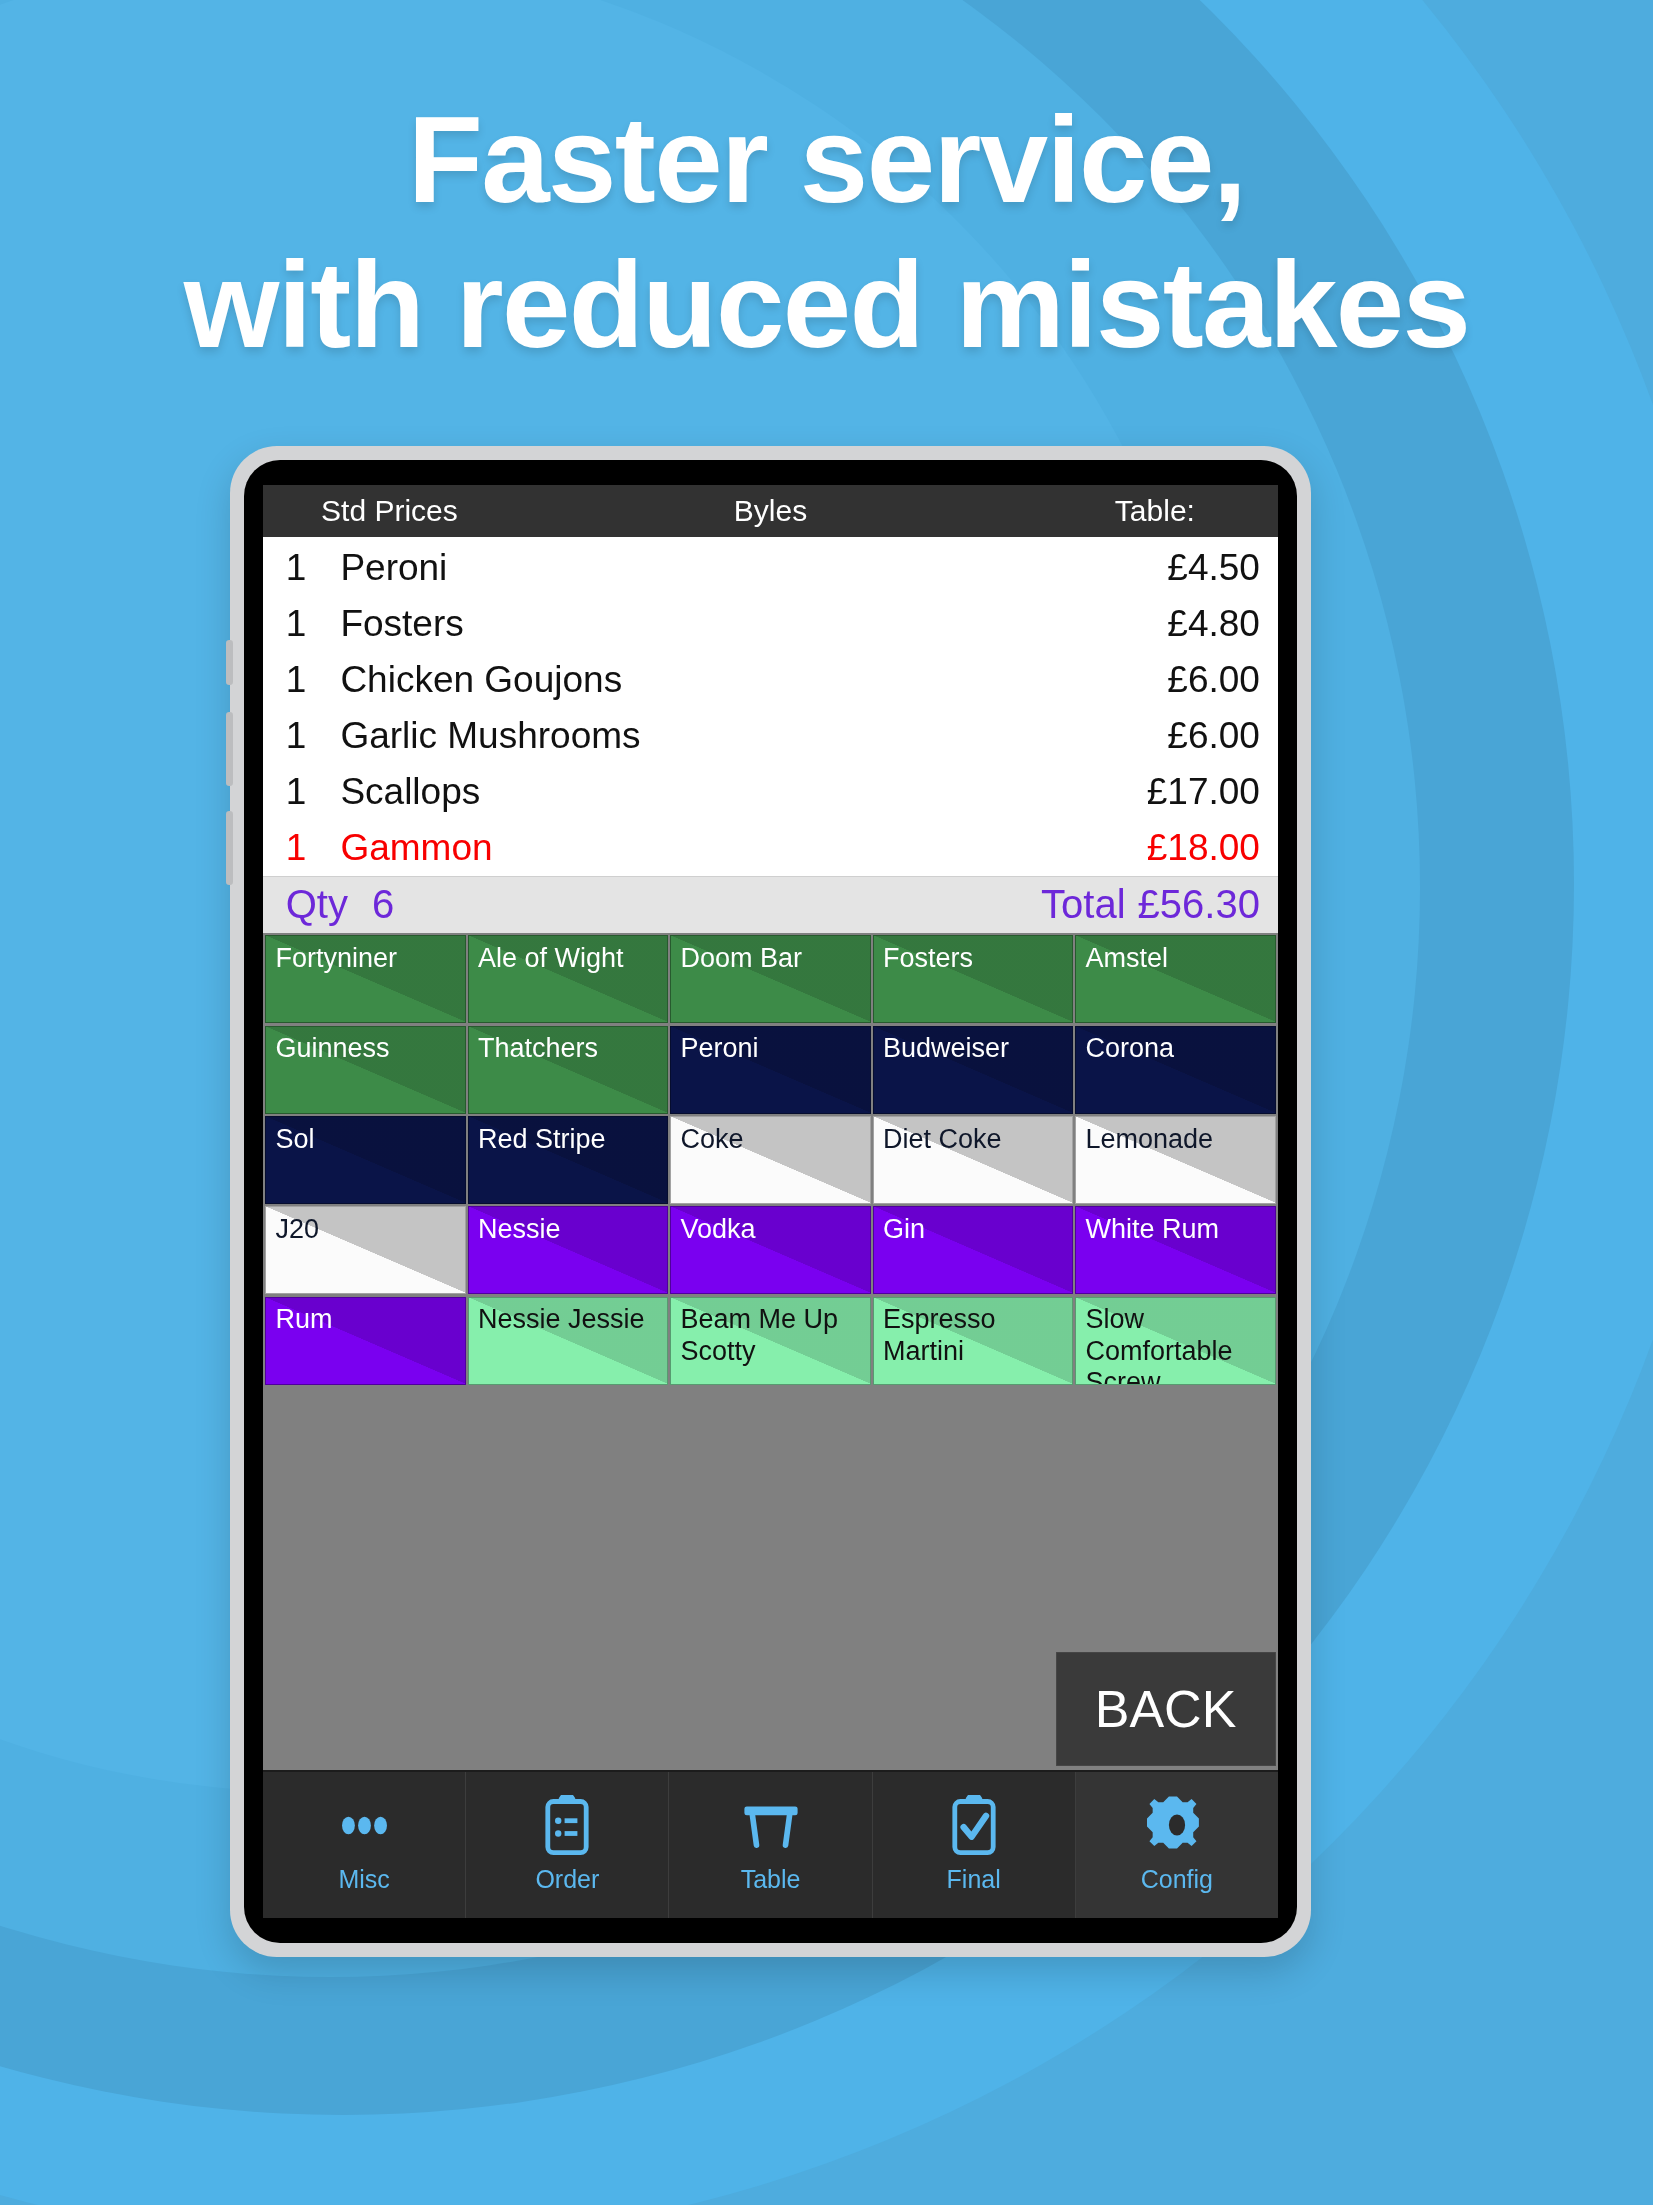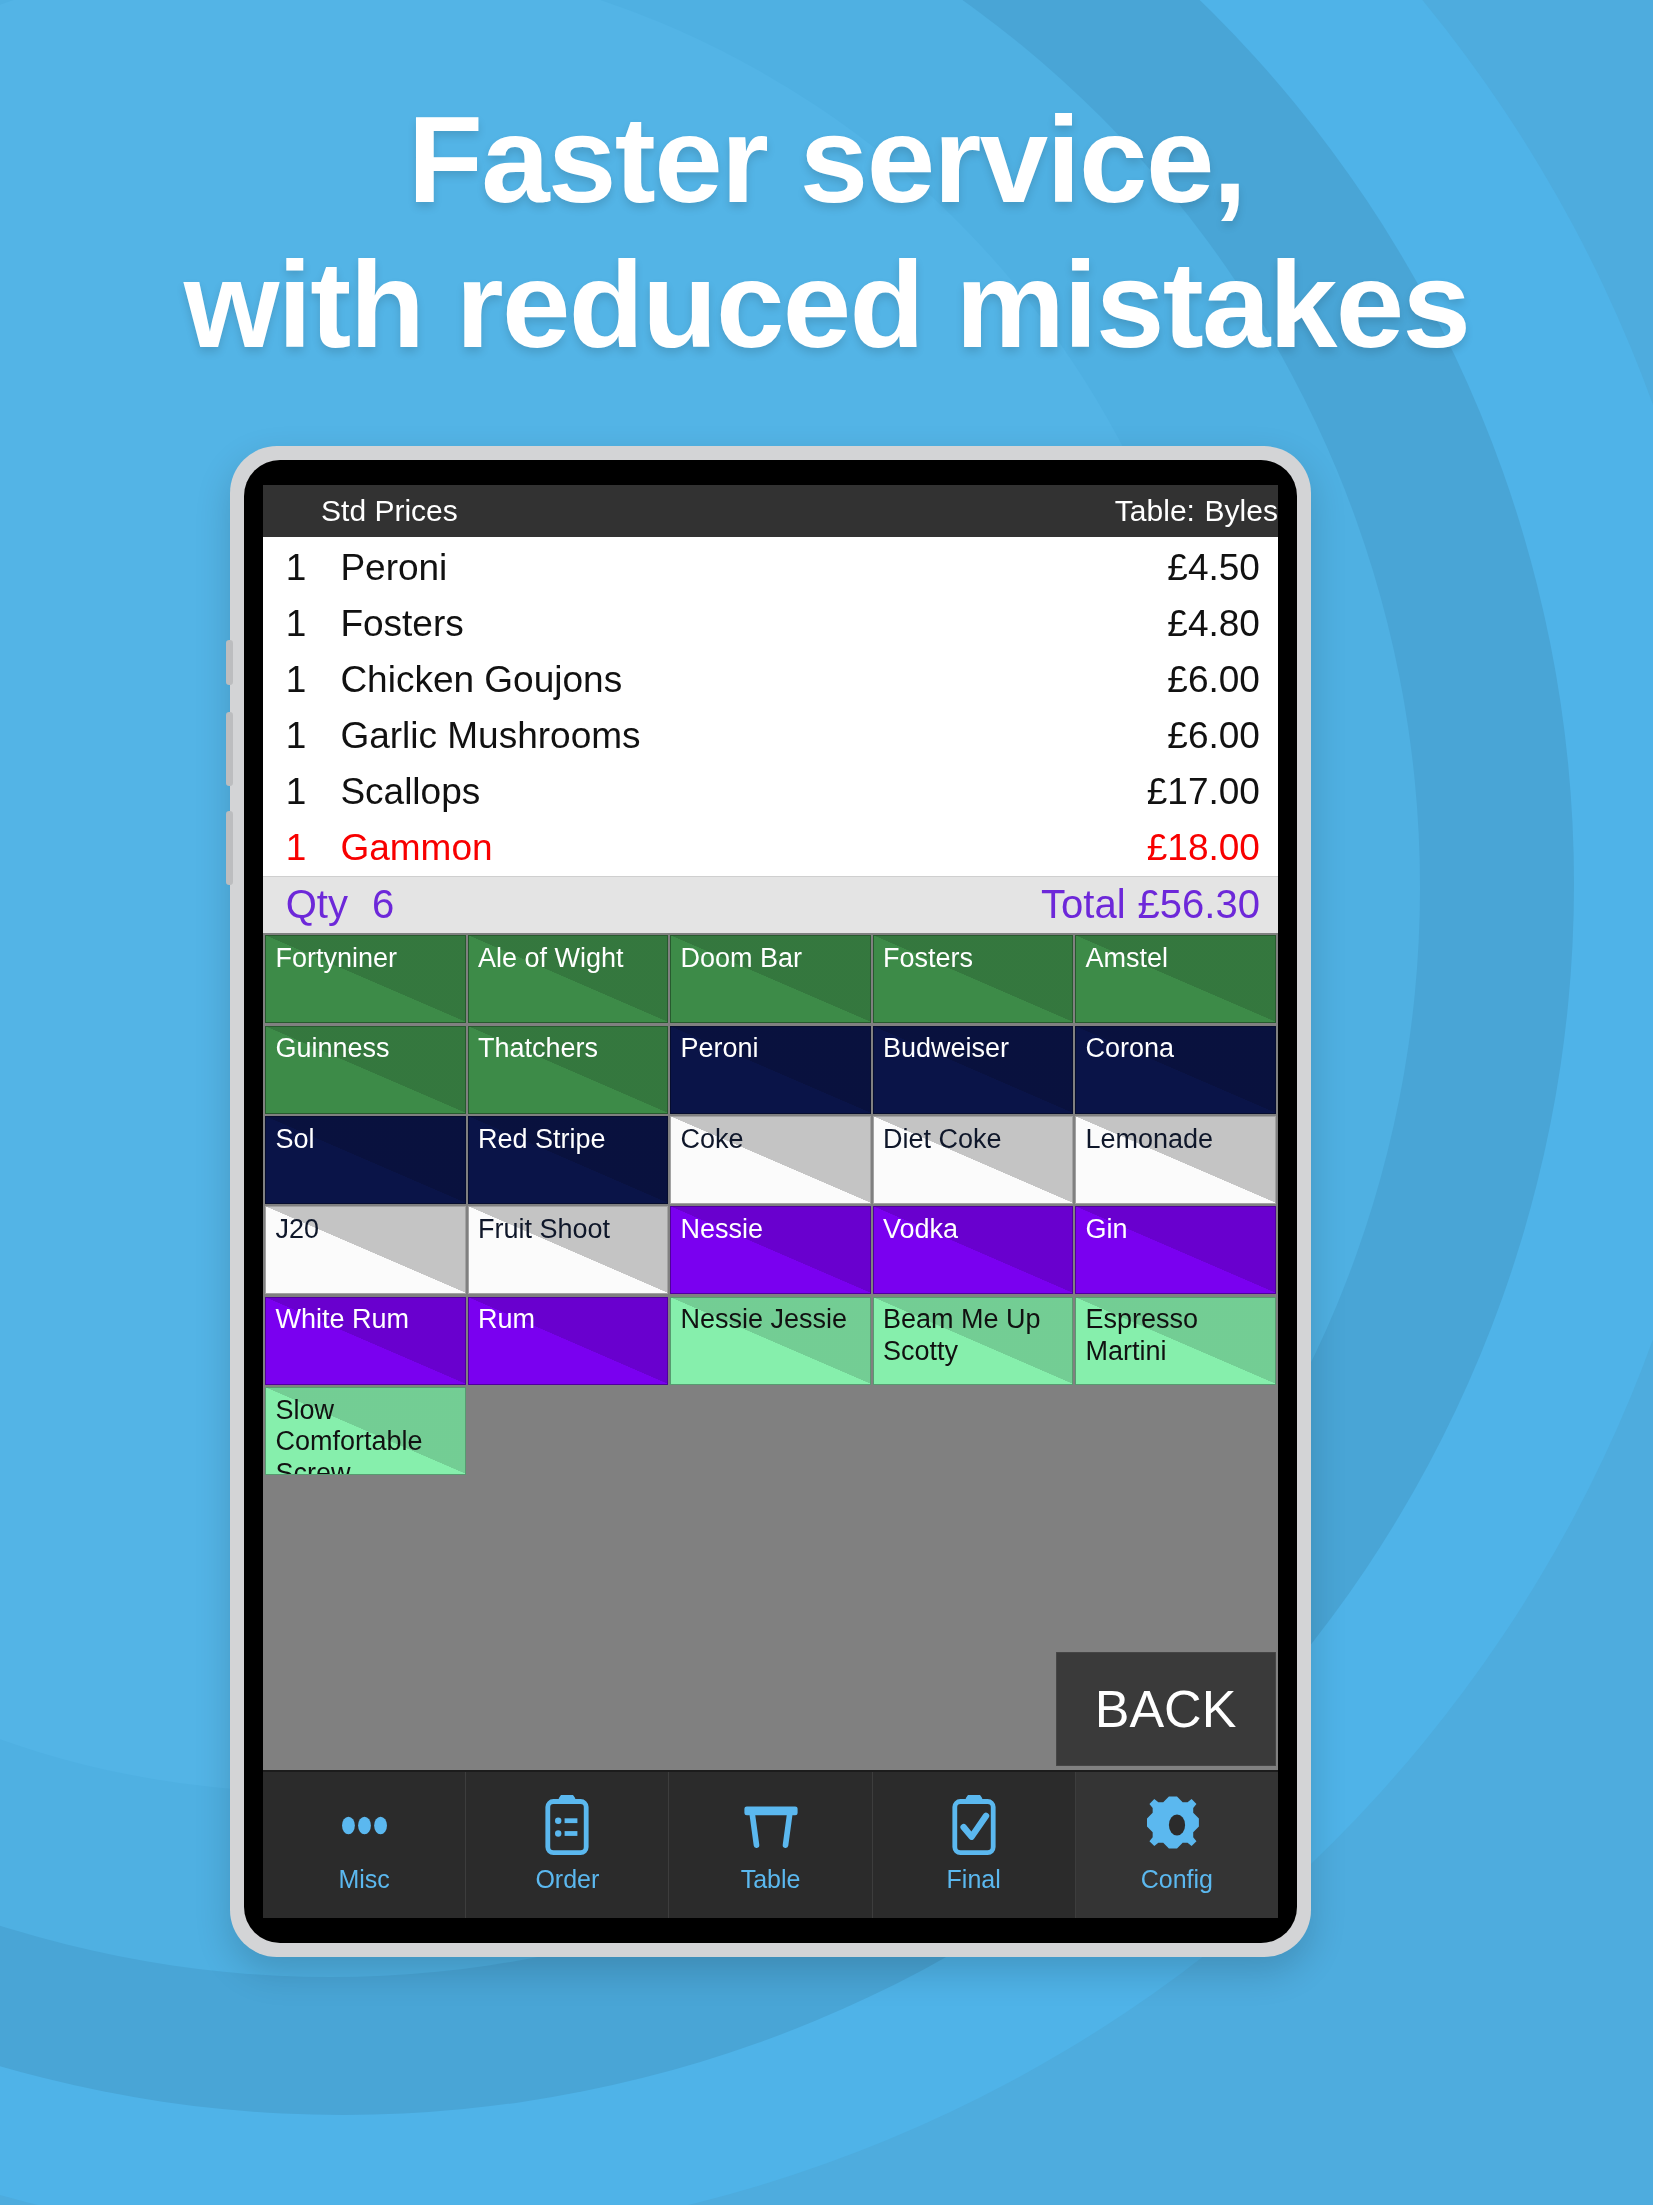--- a/index.html
+++ b/index.html
@@ -96,21 +96,21 @@
     background:#323232;
     color:#ffffff;
     height:52px;
     display:flex;
     align-items:center;
     font-size:30px;
     flex:0 0 auto;
     position:relative;
   }
   .pos-header .h-left  { position:absolute; left:58px; }
-  .pos-header .h-mid   { position:absolute; left:0; right:0; text-align:right; }
+  .pos-header .h-mid   { position:absolute; left:0; right:0; text-align:center; }
   .pos-header .h-right { position:absolute; right:83px; }
 
   
   .order-list {
     background:#ffffff;
     flex:0 0 auto;
     padding-top:3.2px;
   }
   .order-row {
     display:flex;
@@ -314,21 +314,20 @@
             <div class="pbtn c-green"><span class="plabel">Thatchers</span></div>
             <div class="pbtn c-navy"><span class="plabel">Peroni</span></div>
             <div class="pbtn c-navy"><span class="plabel">Budweiser</span></div>
             <div class="pbtn c-navy"><span class="plabel">Corona</span></div>
             <div class="pbtn c-navy"><span class="plabel">Sol</span></div>
             <div class="pbtn c-navy"><span class="plabel">Red Stripe</span></div>
             <div class="pbtn c-white"><span class="plabel">Coke</span></div>
             <div class="pbtn c-white"><span class="plabel">Diet Coke</span></div>
             <div class="pbtn c-white"><span class="plabel">Lemonade</span></div>
             <div class="pbtn c-white"><span class="plabel">J20</span></div>
-            <div class="pbtn c-white"><span class="plabel">Fruit Shoot</span></div>
             <div class="pbtn c-purple"><span class="plabel">Nessie</span></div>
             <div class="pbtn c-purple"><span class="plabel">Vodka</span></div>
             <div class="pbtn c-purple"><span class="plabel">Gin</span></div>
             <div class="pbtn c-purple"><span class="plabel">White Rum</span></div>
             <div class="pbtn c-purple"><span class="plabel">Rum</span></div>
             <div class="pbtn c-orange"><span class="plabel">Nessie Jessie</span></div>
             <div class="pbtn c-orange"><span class="plabel">Beam Me Up Scotty</span></div>
             <div class="pbtn c-orange"><span class="plabel">Espresso Martini</span></div>
             <div class="pbtn c-orange"><span class="plabel">Slow Comfortable Screw</span></div>
           </div>

